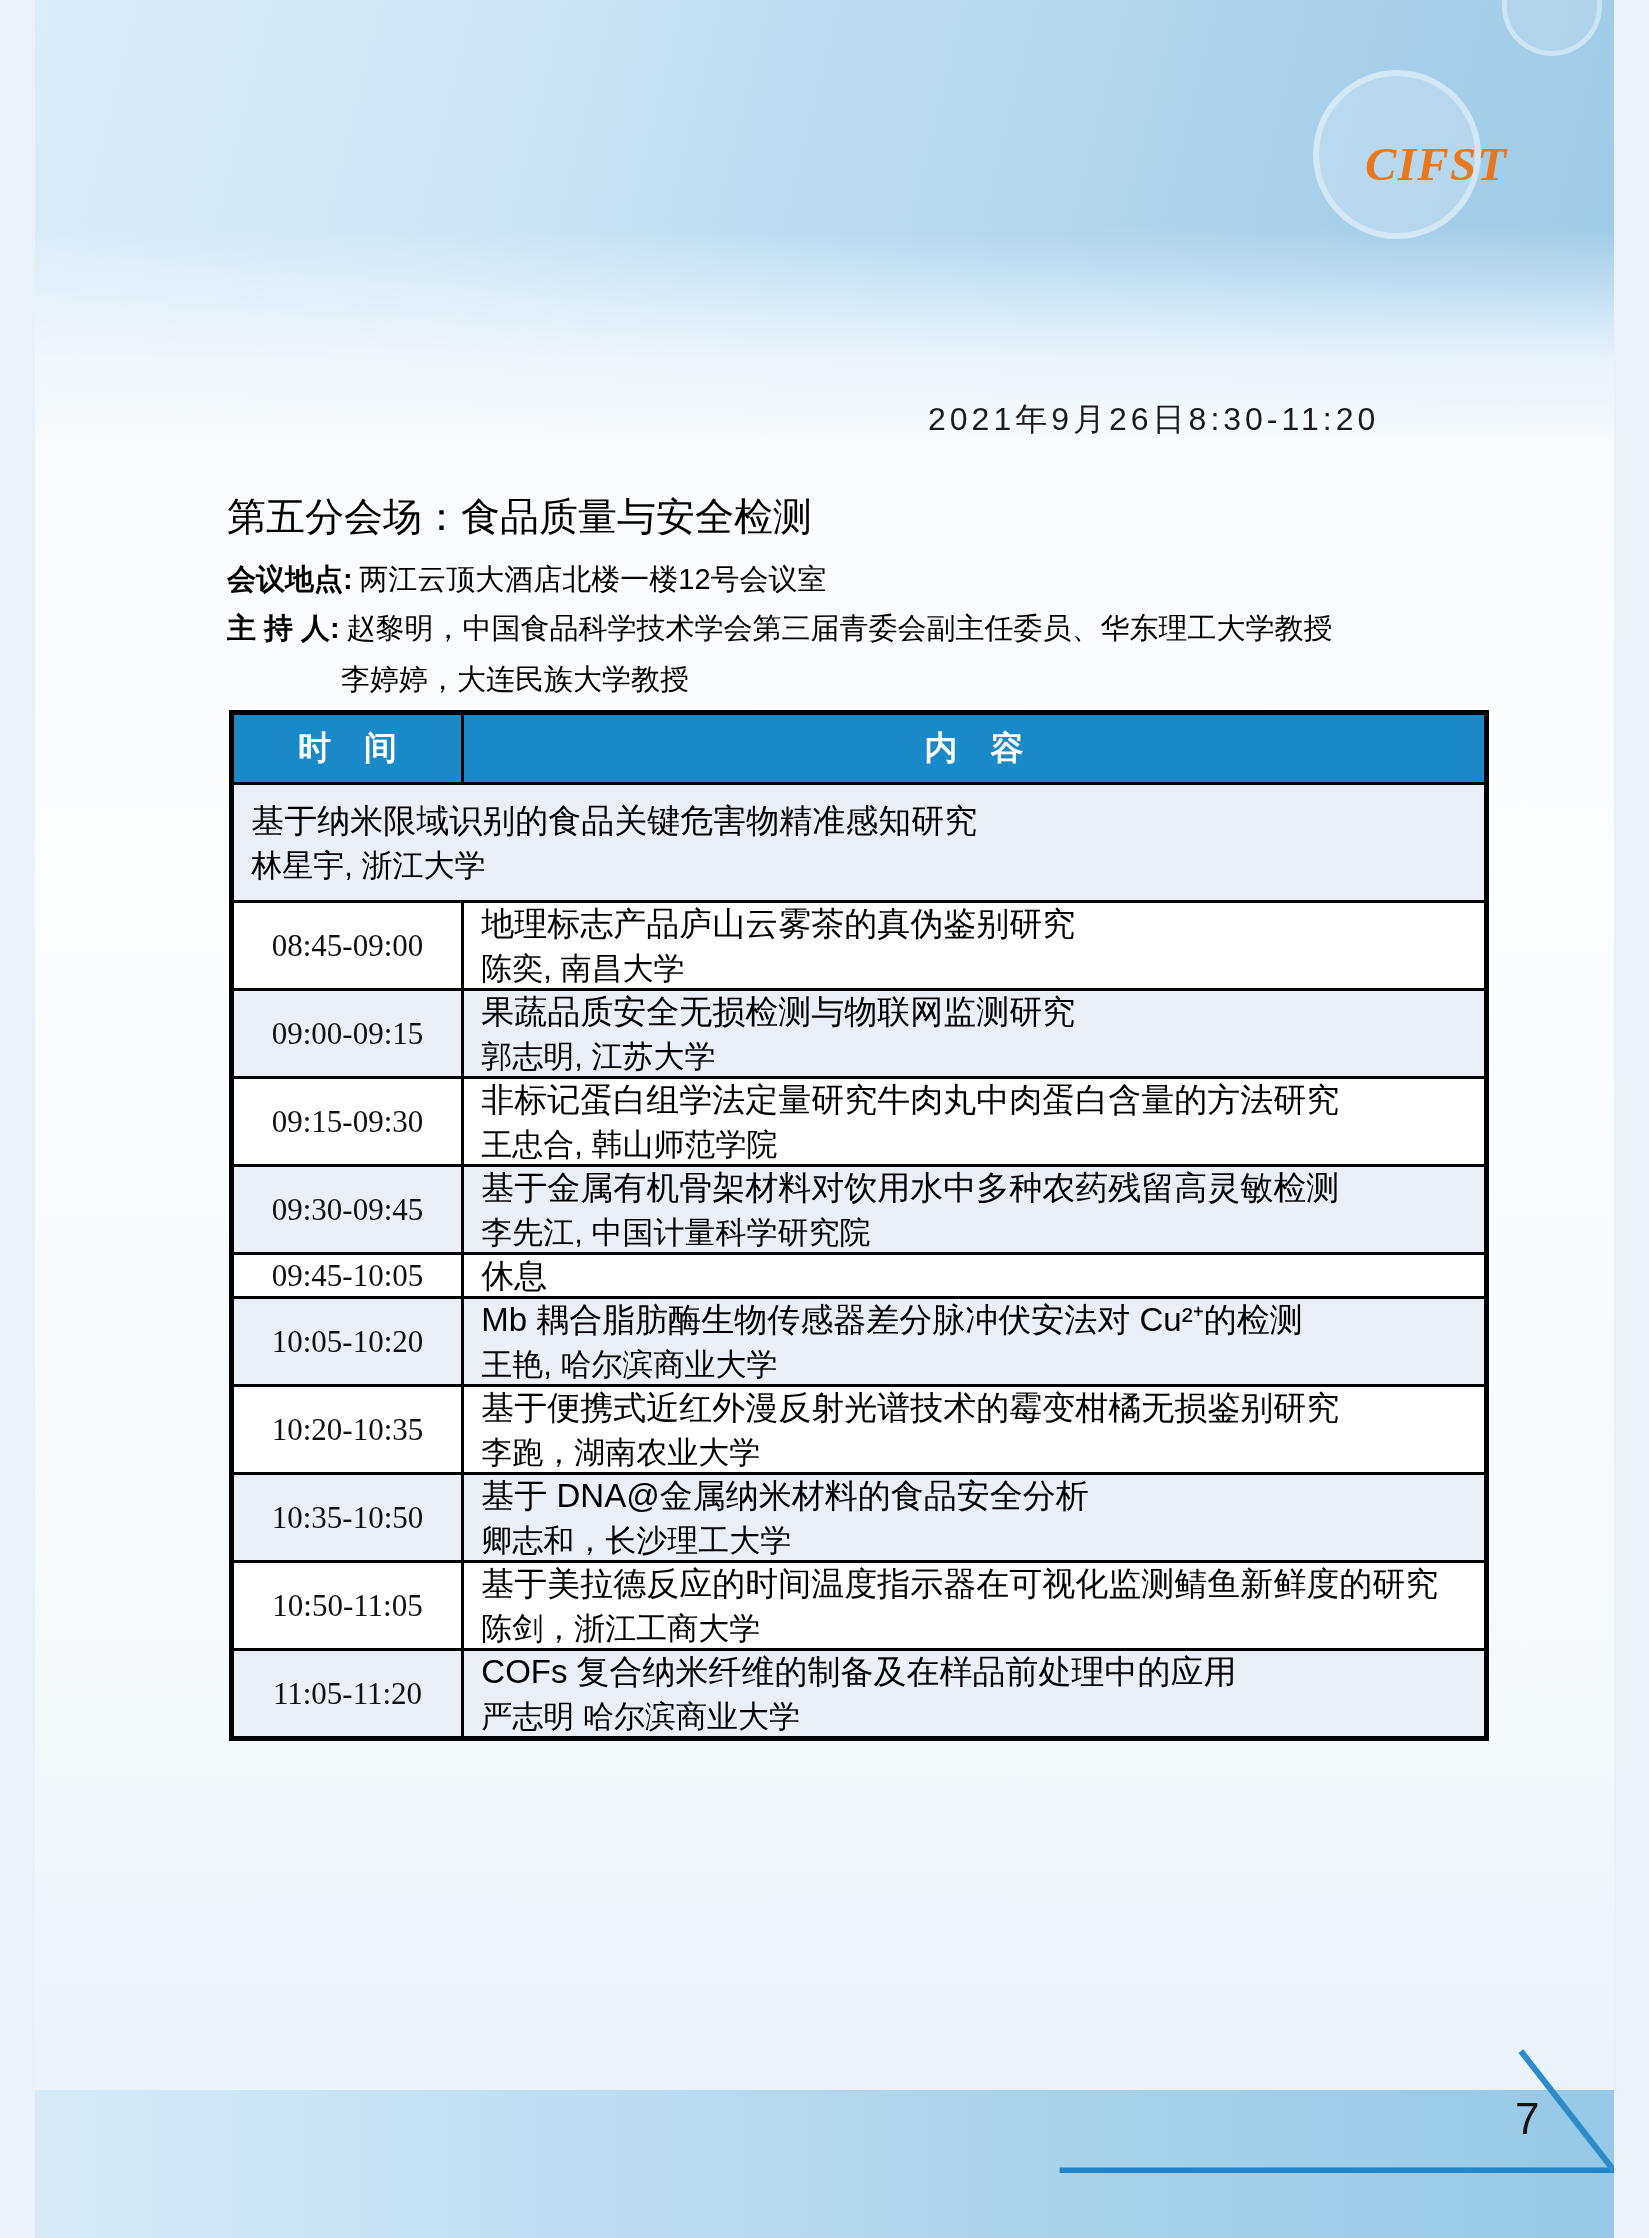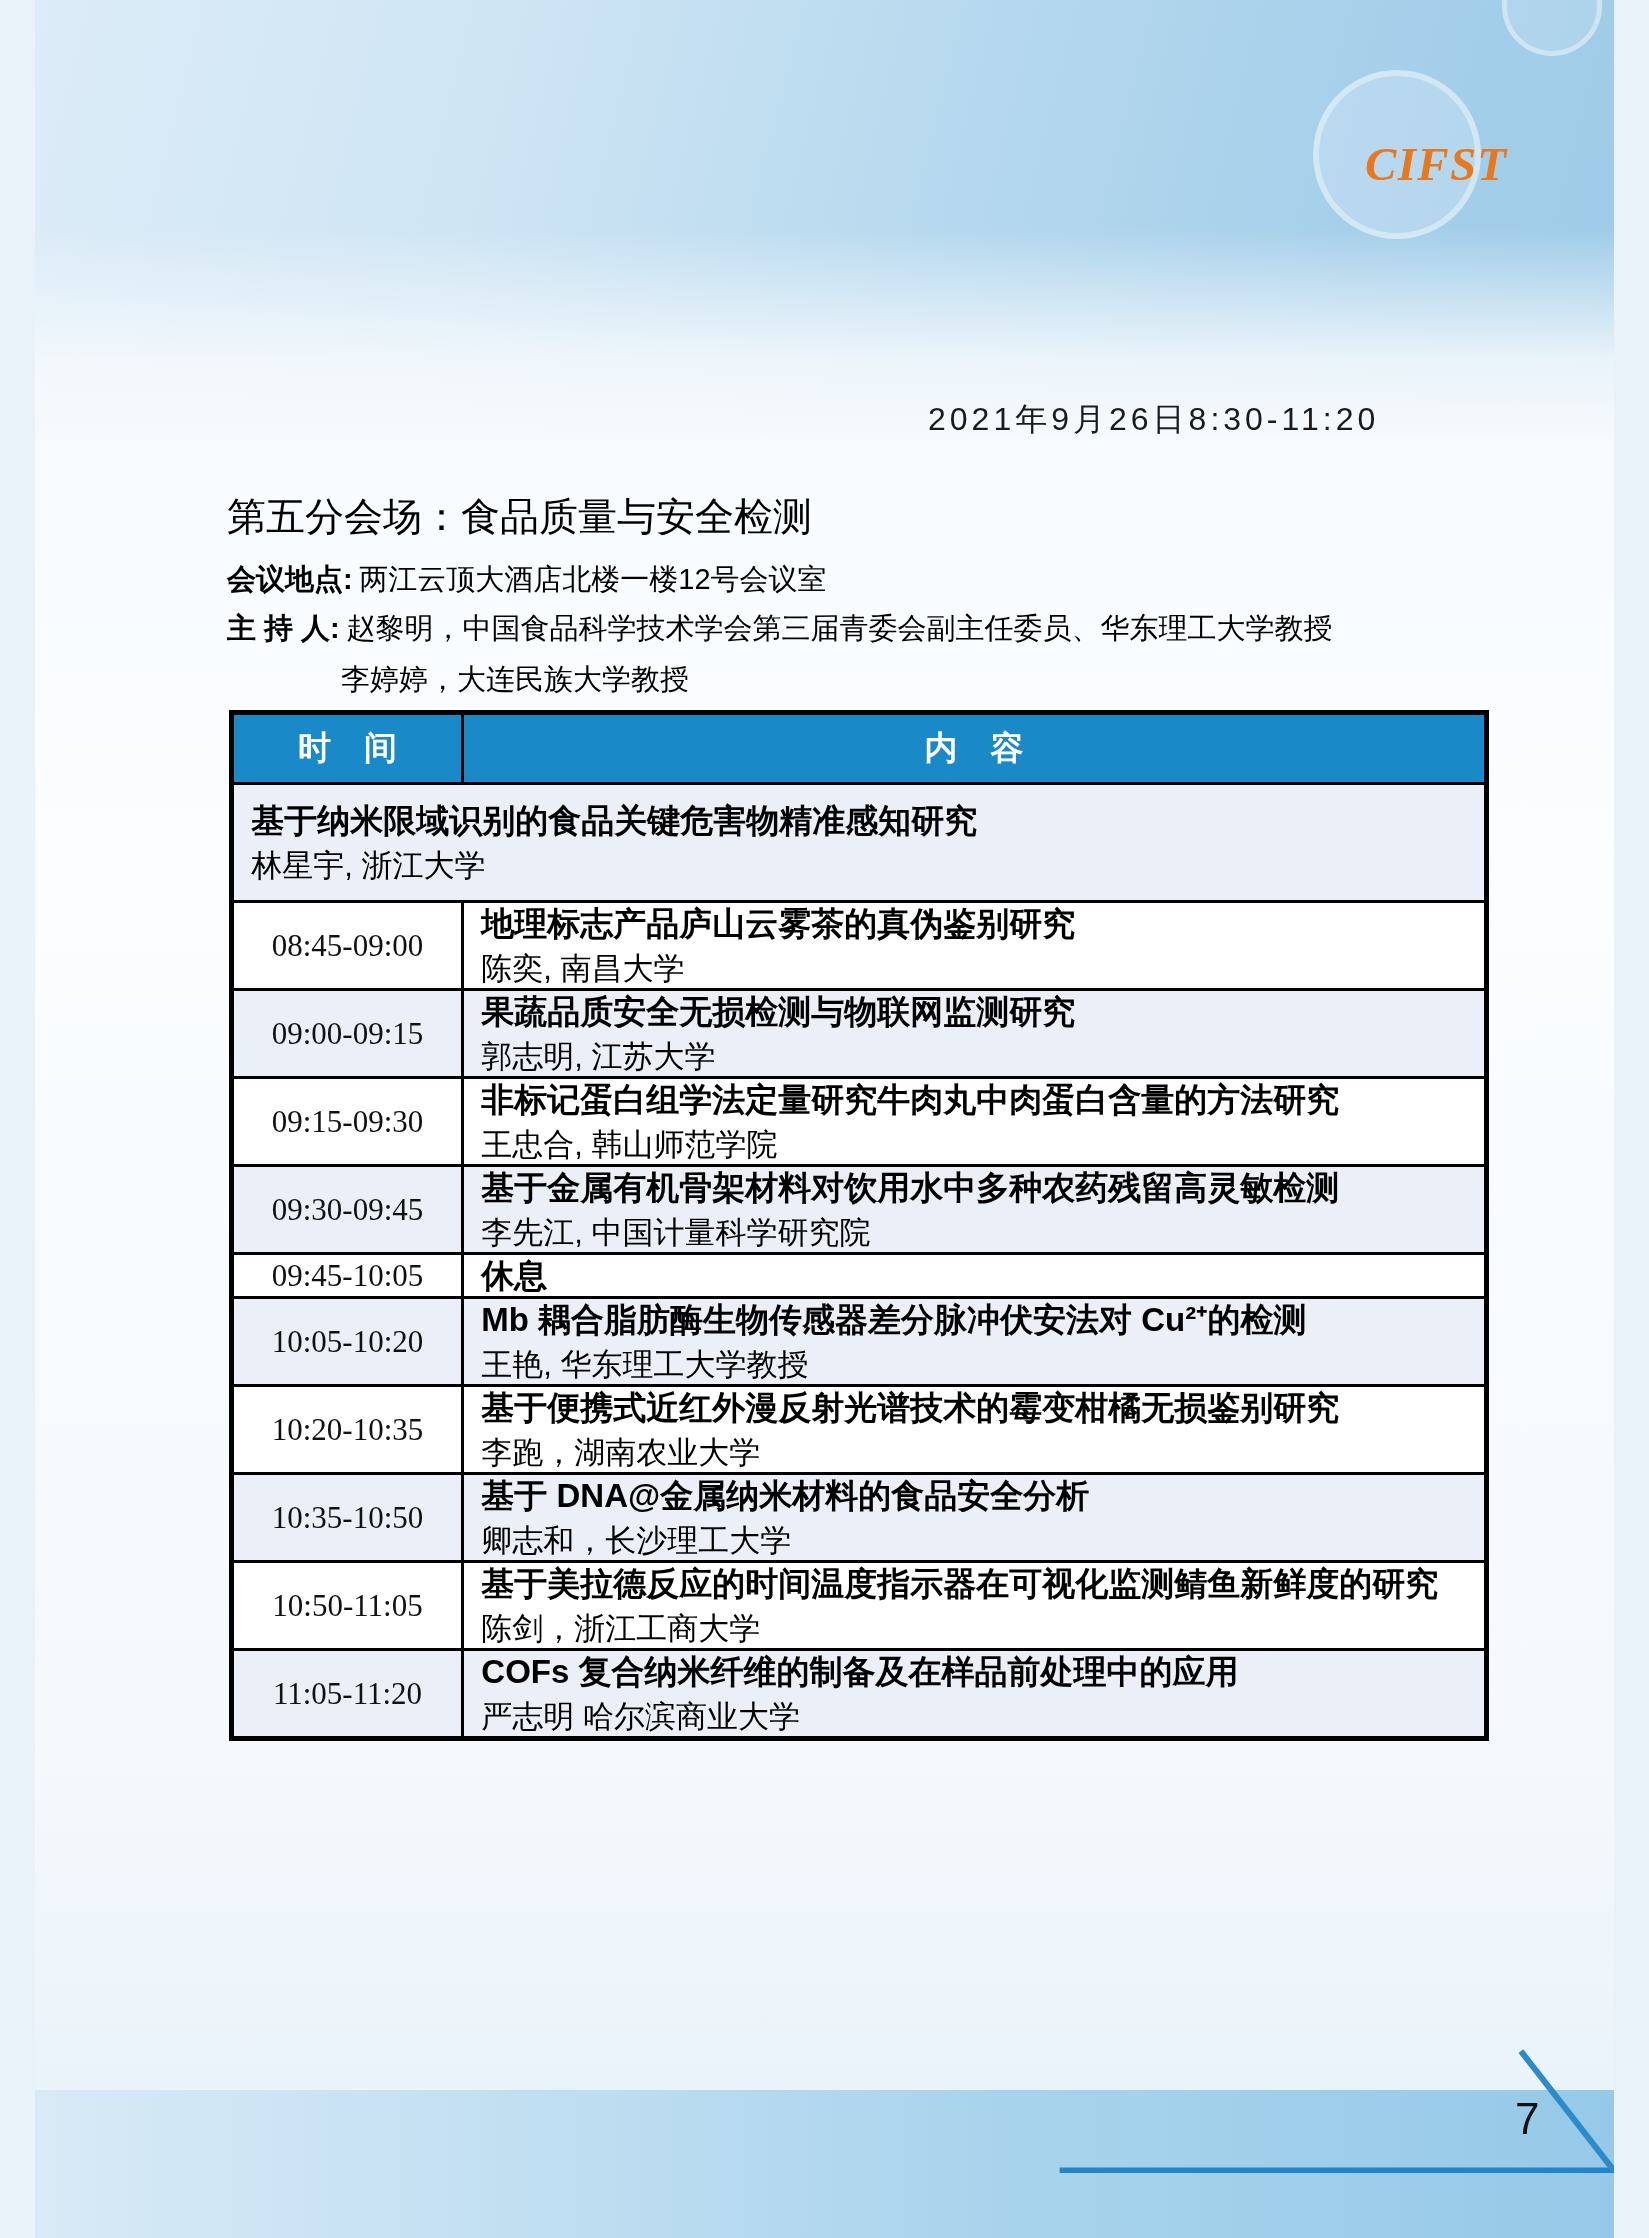--- a/index.html
+++ b/index.html
@@ -133,21 +133,21 @@
   }
   .td.content {
     display: flex;
     flex-direction: column;
     justify-content: center;
     gap: 6.7px;
     padding: 4px 12px 4px 17.3px;
     overflow: hidden;
   }
   .talk-title {
-    font-weight: bold;
+    font-weight: normal;
     font-size: 33px;
     line-height: 1.2;
     color: #000;
     white-space: nowrap;
   }
   .talk-speaker {
     font-size: 31px;
     line-height: 1.2;
     color: #000;
     white-space: nowrap;
@@ -234,21 +234,21 @@
     <div class="td time col-time">09:45-10:05</div>
     <div class="td content col-content">
       <div class="talk-title">休息</div>
 
     </div>
   </div>
         <div class="row shaded">
     <div class="td time col-time">10:05-10:20</div>
     <div class="td content col-content">
       <div class="talk-title">Mb 耦合脂肪酶生物传感器差分脉冲伏安法对 Cu²⁺的检测</div>
-      <div class="talk-speaker">王艳, 华东理工大学教授</div>
+      <div class="talk-speaker">王艳, 哈尔滨商业大学</div>
     </div>
   </div>
         <div class="row">
     <div class="td time col-time">10:20-10:35</div>
     <div class="td content col-content">
       <div class="talk-title">基于便携式近红外漫反射光谱技术的霉变柑橘无损鉴别研究</div>
       <div class="talk-speaker">李跑，湖南农业大学</div>
     </div>
   </div>
         <div class="row shaded">

